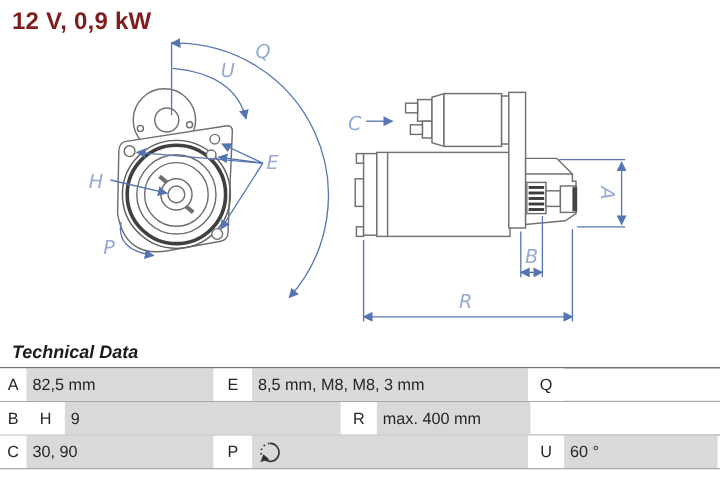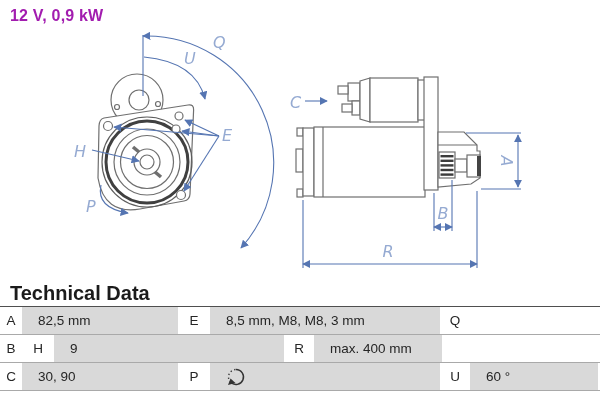--- a/index.html
+++ b/index.html
@@ -2,37 +2,37 @@
 <html><head>
 <meta charset="utf-8">
 <style>
   html,body{margin:0;padding:0;}
   body{
     width:600px;height:400px;background:#ffffff;position:relative;overflow:hidden;
     font-family:"Liberation Sans",sans-serif;
   }
   .hdr{
     position:absolute;top:7px;left:10px;
-    font-size:16px;font-weight:bold;color:#a21caf;letter-spacing:.2px;
+    font-size:20px;font-weight:bold;color:#7f1d1d;letter-spacing:.2px;
   }
   #diagram{position:absolute;top:0;left:0;}
   .lbl{
     font-family:"DejaVu Sans",sans-serif;font-style:italic;
     font-size:16px;fill:#95aad2;
   }
   .tech{position:absolute;top:281px;left:0;width:600px;}
   .tech-heading{
     margin-left:10px;height:25px;display:flex;align-items:center;
-    font-size:20px;font-weight:bold;color:#1b1b1b;
+    font-size:15px;font-weight:bold;color:#1b1b1b;font-style:italic;
   }
   .ttable{border-top:1px solid #4f4f4f;width:600px;}
   .trow{display:flex;height:28px;border-bottom:1px solid #a9a9a9;box-sizing:border-box;}
   .cell{display:flex;align-items:center;font-size:13.5px;color:#262626;box-sizing:border-box;}
   .kcell{justify-content:center;background:#ffffff;}
-  .vcell{background:#d9d9d9;padding-left:16px;white-space:nowrap;overflow:hidden;}
+  .vcell{background:#d9d9d9;padding-left:5px;white-space:nowrap;overflow:hidden;}
   .w1{width:22px}.w2{width:156px}.w3{width:32px}.w4{width:230px}.w5{width:30px}.w6{width:128px}
   .roticon{display:block;}
 </style>
 </head>
 <body>
 
 <div class="hdr">12 V, 0,9 kW</div>
 
 <svg id="diagram" width="600" height="278" viewBox="0 0 600 278">
   <defs>

